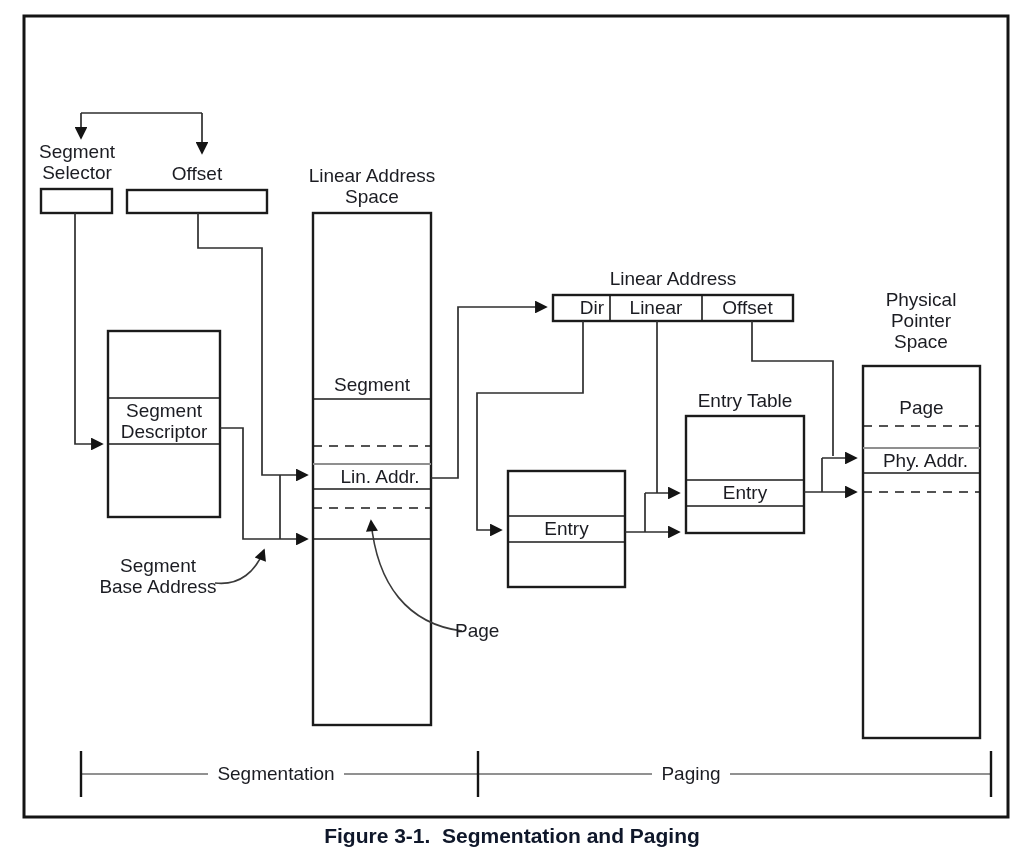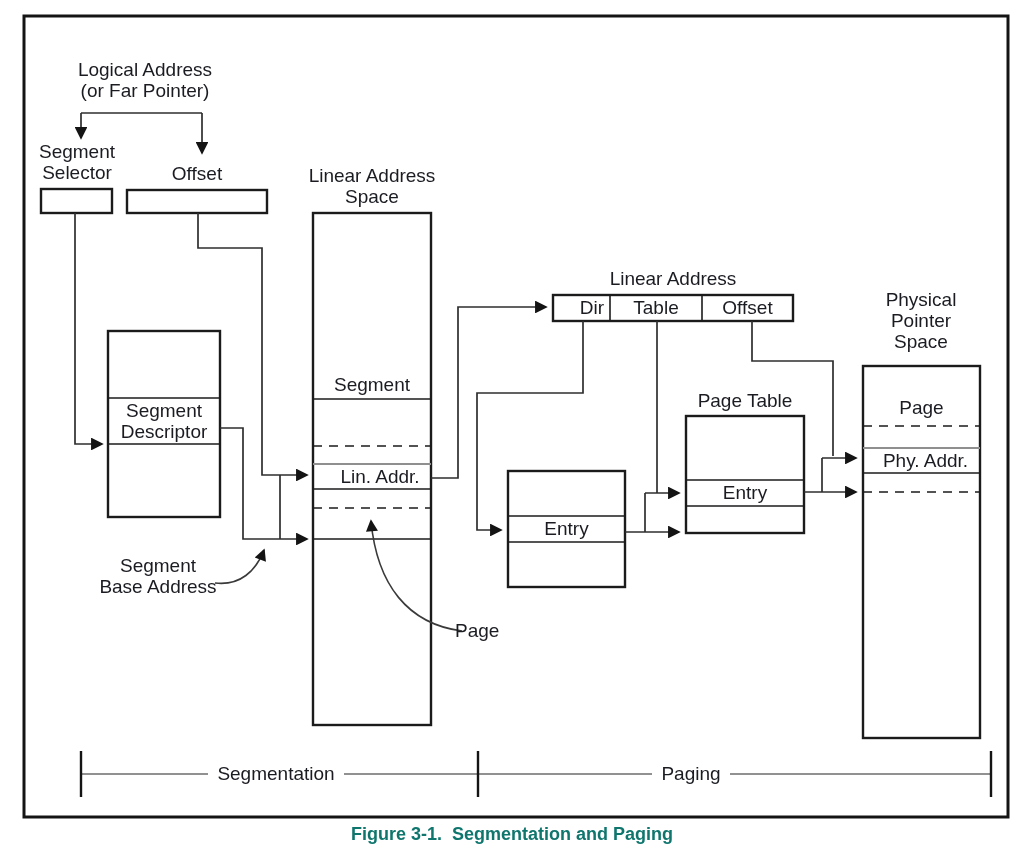--- a/index.html
+++ b/index.html
@@ -9,21 +9,21 @@
   }
   svg.wires{position:absolute;left:0;top:0;}
   .lbl{
     position:absolute;font-size:19px;line-height:21px;text-align:center;
     white-space:pre-line;color:#1b1c22;
   }
   .left{text-align:left;}
   .tag{background:#ffffff;padding:0 9px;display:inline-block;}
   .caption{
     position:absolute;left:0;top:824px;width:1024px;text-align:center;
-    font-size:18px;font-weight:bold;color:#0f766e;white-space:pre;
+    font-size:21px;font-weight:bold;color:#0f172a;white-space:pre;
   }
 </style>
 </head>
 <body>
 
 <div class="fig">
 
   <svg class="wires" width="1024" height="866" viewBox="0 0 1024 866">
     <defs>
       <marker id="arr" viewBox="0 0 10 10" refX="8.6" refY="5" markerWidth="11" markerHeight="7.5" orient="auto">
@@ -92,40 +92,38 @@
 
     <g fill="none">
       <path d="M81,774 H478" stroke="#6d6d6d" stroke-width="1.5"></path>
       <path d="M478,774 H991" stroke="#6d6d6d" stroke-width="1.5"></path>
       <path d="M81,751 V797" stroke="#141414" stroke-width="2.4"></path>
       <path d="M478,751 V797" stroke="#141414" stroke-width="2.4"></path>
       <path d="M991,751 V797" stroke="#141414" stroke-width="2.4"></path>
     </g>
   </svg>
 
-  <div class="lbl" style="left:45px;top:59px;width:200px">Logical Address
-(or Far Pointer)</div>
   <div class="lbl" style="left:17px;top:141px;width:120px">Segment
 Selector</div>
   <div class="lbl" style="left:137px;top:163px;width:120px">Offset</div>
   <div class="lbl" style="left:104px;top:400px;width:120px">Segment
 Descriptor</div>
   <div class="lbl" style="left:272px;top:165px;width:200px">Linear Address
 Space</div>
   <div class="lbl" style="left:313px;top:374px;width:118px">Segment</div>
   <div class="lbl" style="left:313px;top:466px;width:134px">Lin. Addr.</div>
   <div class="lbl" style="left:58px;top:555px;width:200px">Segment
 Base Address</div>
   <div class="lbl left" style="left:455px;top:620px;width:80px">Page</div>
   <div class="lbl" style="left:573px;top:268px;width:200px">Linear Address</div>
   <div class="lbl" style="left:553px;top:297px;width:78px">Dir</div>
-  <div class="lbl" style="left:610px;top:297px;width:92px">Table</div>
+  <div class="lbl" style="left:610px;top:297px;width:92px">Linear</div>
   <div class="lbl" style="left:702px;top:297px;width:91px">Offset</div>
   <div class="lbl" style="left:508px;top:518px;width:117px">Entry</div>
-  <div class="lbl" style="left:645px;top:390px;width:200px">Page Table</div>
+  <div class="lbl" style="left:645px;top:390px;width:200px">Entry Table</div>
   <div class="lbl" style="left:686px;top:482px;width:118px">Entry</div>
   <div class="lbl" style="left:821px;top:289px;width:200px">Physical
 Pointer
 Space</div>
   <div class="lbl" style="left:863px;top:397px;width:117px">Page</div>
   <div class="lbl" style="left:863px;top:450px;width:125px">Phy. Addr.</div>
 
   <div class="lbl" style="left:591px;top:763px;width:200px"><span class="tag">Paging</span></div>
   <div class="lbl" style="left:176px;top:763px;width:200px"><span class="tag">Segmentation</span></div>
 

